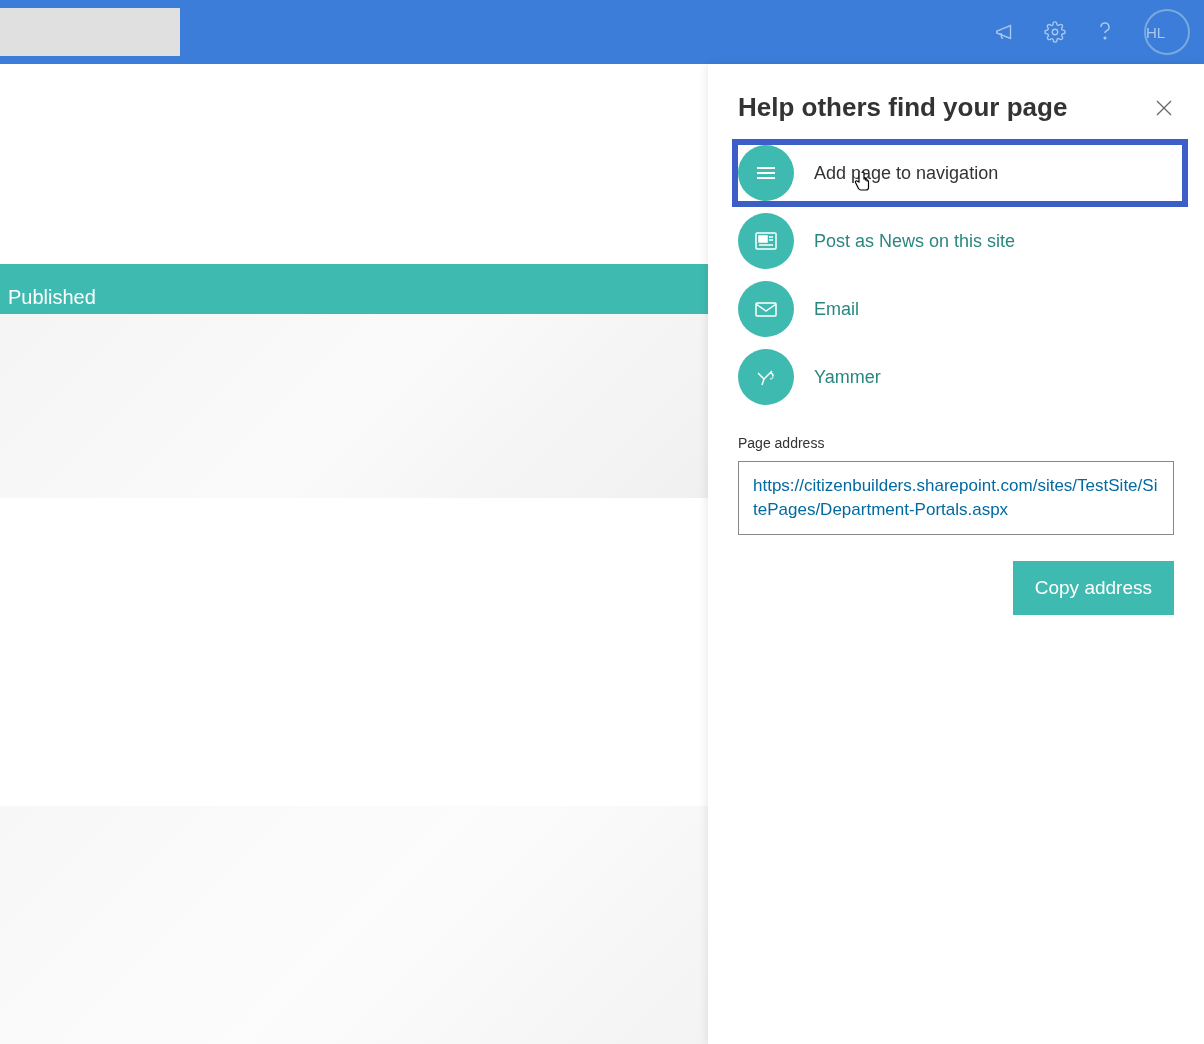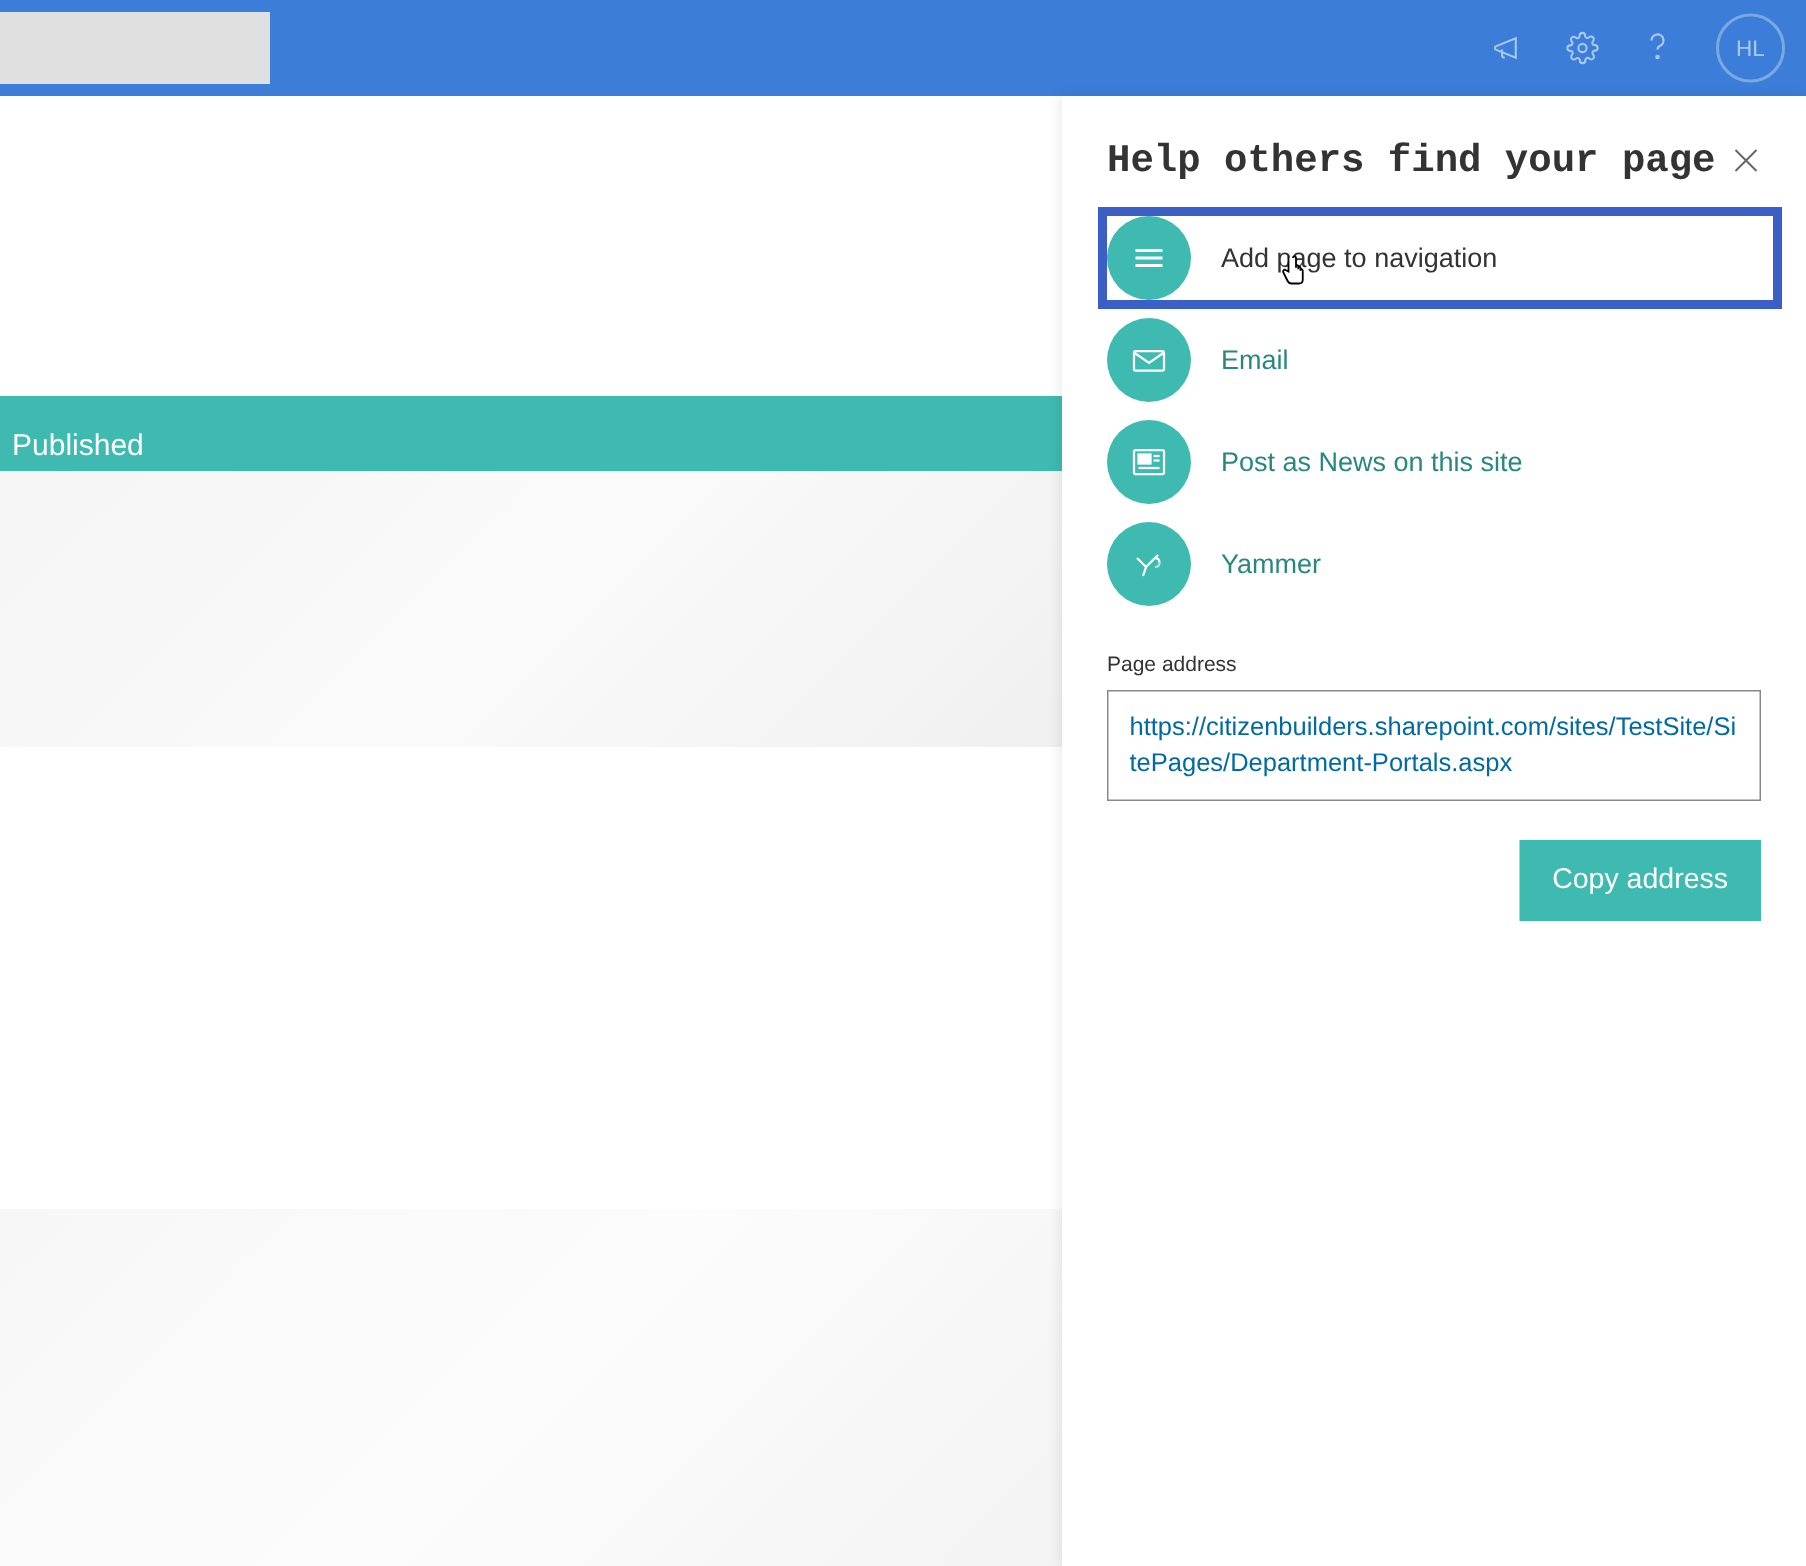--- a/index.html
+++ b/index.html
@@ -43,21 +43,21 @@
   cursor: pointer;
   color: #a8c8ee;
 }
 .avatar-circle {
   width: 46px;
   height: 46px;
   border: 2px solid #7aa9e0;
   border-radius: 50%;
   display: flex;
   align-items: center;
-  justify-content: center;
+  justify-content: flex-start;
   color: #a8c8ee;
   font-size: 15px;
   cursor: pointer;
 }
 .main-area {
   position: absolute;
   top: 64px;
   left: 0;
   right: 0;
   bottom: 0;
@@ -107,21 +107,20 @@
 .panel-header {
   display: flex;
   justify-content: space-between;
   align-items: center;
   margin-bottom: 16px;
 }
 .panel-title {
   font-size: 26px;
   font-weight: 600;
   color: #333;
-  font-family: Liberation Mono, monospace;
 }
 .close-btn {
   width: 20px;
   height: 20px;
   cursor: pointer;
   color: #666;
   display: flex;
   align-items: center;
   justify-content: center;
 }
@@ -262,38 +261,38 @@
       </div>
       <span class="option-label">Add page to navigation</span>
       <svg class="pointer-cursor" width="20" height="24" viewBox="0 0 20 24" fill="none" stroke="#000" stroke-width="1.2">
         <path d="M7 3 v10 l-2 -1 c-1 -0.5 -2 0.5 -1.5 1.5 l3 6 c0.5 1 1.5 1.5 2.5 1.5 h5 c1.5 0 2.5 -1 2.5 -2.5 v-6 c0 -1 -1 -1.5 -1.5 -1 l0 1 v-2 c0 -1 -1.5 -1 -1.5 0 v1 v-2 c0 -1 -1.5 -1 -1.5 0 v1 V4 c0 -1.5 -2 -1.5 -2 0" fill="#fff"></path>
       </svg>
     </div>
 
     <div class="option-row">
       <div class="option-icon">
         <svg width="28" height="28" viewBox="0 0 28 28" stroke="currentColor" stroke-width="1.5" fill="none">
-          <rect x="4" y="8" width="20" height="13" rx="1"></rect>
-          <path d="M4 9 l10 7 l10 -7"></path>
-        </svg>
-      </div>
-      <span class="option-label">Email</span>
-    </div>
-
-    <div class="option-row">
-      <div class="option-icon">
-        <svg width="28" height="28" viewBox="0 0 28 28" stroke="currentColor" stroke-width="1.5" fill="none">
           <rect x="4" y="6" width="20" height="16" rx="1"></rect>
           <rect x="7" y="9" width="8" height="6" fill="currentColor"></rect>
           <line x1="17" y1="10" x2="21" y2="10"></line>
           <line x1="17" y1="13" x2="21" y2="13"></line>
           <line x1="7" y1="18" x2="21" y2="18"></line>
         </svg>
       </div>
       <span class="option-label">Post as News on this site</span>
+    </div>
+
+    <div class="option-row">
+      <div class="option-icon">
+        <svg width="28" height="28" viewBox="0 0 28 28" stroke="currentColor" stroke-width="1.5" fill="none">
+          <rect x="4" y="8" width="20" height="13" rx="1"></rect>
+          <path d="M4 9 l10 7 l10 -7"></path>
+        </svg>
+      </div>
+      <span class="option-label">Email</span>
     </div>
 
     <div class="option-row">
       <div class="option-icon">
         <svg width="28" height="28" viewBox="0 0 28 28" stroke="currentColor" stroke-width="1.5" fill="none">
           <path d="M6 10 l6 6 l-2 6"></path>
           <path d="M12 16 l8 -8"></path>
           <path d="M18 10 c2 0 3 1 3 3"></path>
           <path d="M18 16 c2 0 3 -1 3 -3" opacity="0.6"></path>
         </svg>

